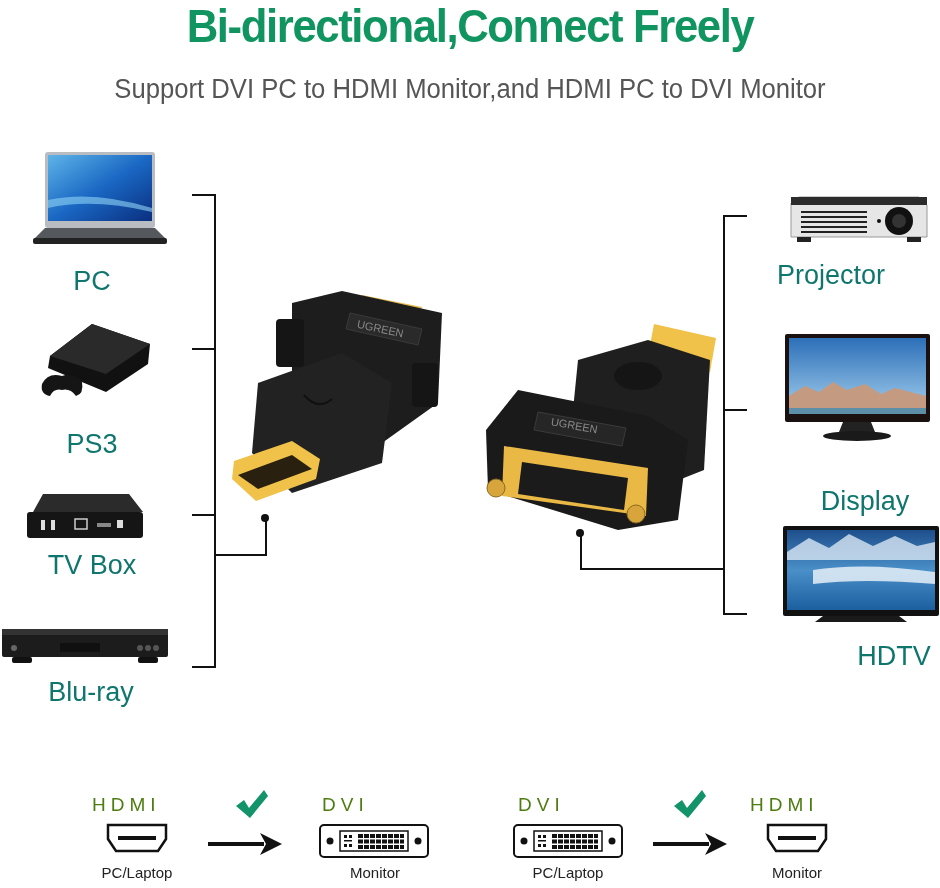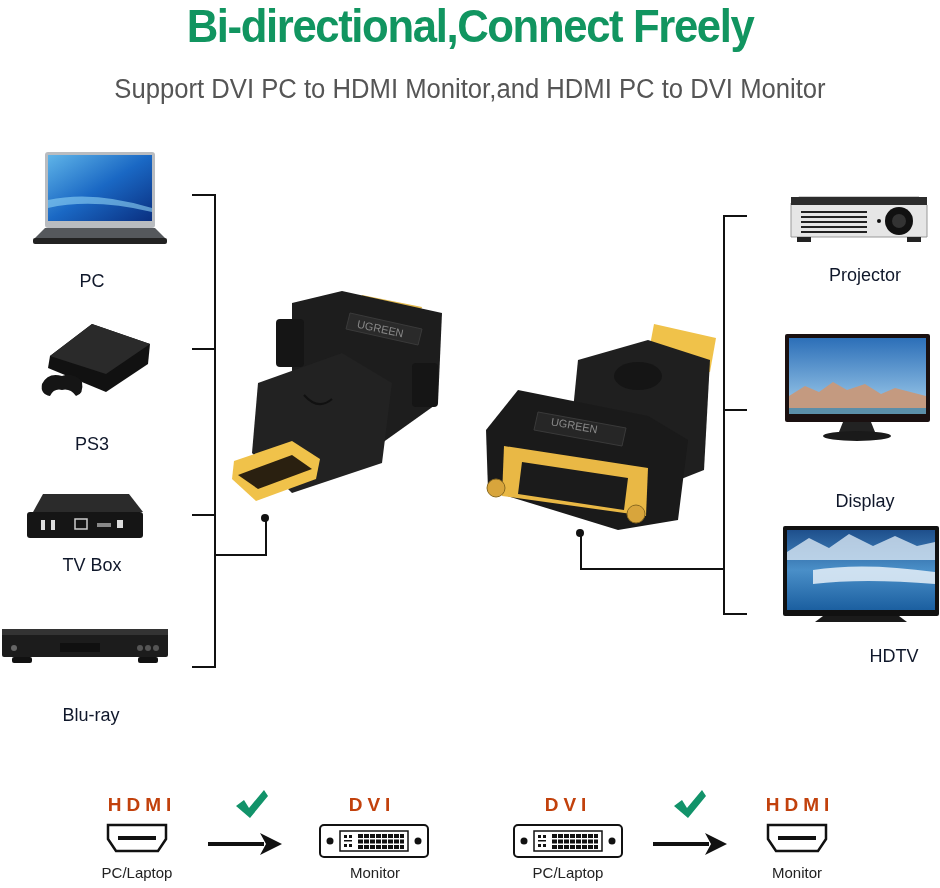--- a/index.html
+++ b/index.html
@@ -1,23 +1,23 @@
 <!DOCTYPE html>
 <html><head>
 <meta charset="utf-8">
 <style>
   html,body{margin:0;padding:0;background:#fff;}
   body{width:940px;height:888px;position:relative;overflow:hidden;font-family:"Liberation Sans",sans-serif;}
   .abs{position:absolute;}
   .title{left:0;top:0;width:940px;text-align:center;font-size:47px;font-weight:bold;color:#119560;letter-spacing:-1.5px;line-height:50px;top:1px;transform:scaleX(0.93);}
   .subtitle{left:0;top:72px;width:940px;text-align:center;font-size:27px;color:#555;line-height:34px;transform:scaleX(0.95);}
-  .dev-label{font-size:18px;color:#0f172a;text-align:center;line-height:32px;}
+  .dev-label{font-size:27px;color:#0f766e;text-align:center;line-height:32px;}
   .line{background:#111;}
   .dot{width:8px;height:8px;border-radius:50%;background:#111;}
-  .conn-title{font-size:19px;font-weight:bold;letter-spacing:5px;color:#c2410c;text-align:center;}
+  .conn-title{font-size:19px;font-weight:normal;letter-spacing:5px;color:#4d7c0f;text-align:left;}
   .conn-sub{font-size:15px;color:#222;text-align:center;}
 </style>
 </head>
 <body>
 
 <div class="abs title">Bi-directional,Connect Freely</div>
 <div class="abs subtitle">Support DVI PC to HDMI Monitor,and HDMI PC to DVI Monitor</div>
 
 <div class="abs" style="left:33px;top:150px;width:134px;height:98px;">
   <svg width="134" height="98" viewBox="0 0 134 98">
@@ -65,21 +65,21 @@
     <rect x="0" y="2" width="166" height="6" fill="#333"></rect>
     <rect x="58" y="16" width="40" height="9" fill="#101010"></rect>
     <circle cx="12" cy="21" r="3" fill="#666"></circle>
     <circle cx="138" cy="21" r="3" fill="#555"></circle>
       <circle cx="146" cy="21" r="3" fill="#555"></circle>
       <circle cx="154" cy="21" r="3" fill="#555"></circle>
     <rect x="10" y="30" width="20" height="6" rx="2" fill="#111"></rect>
       <rect x="136" y="30" width="20" height="6" rx="2" fill="#111"></rect>
   </svg>
 </div>
-<div class="abs dev-label" style="left:26px;top:676px;width:130px;margin-top:23px;">Blu-ray</div>
+<div class="abs dev-label" style="left:26px;top:676px;width:130px;">Blu-ray</div>
 
 <div class="abs line" style="left:214px;top:194px;width:2px;height:474px;"></div>
 <div class="abs line" style="left:192px;top:194px;width:24px;height:2px;"></div>
 <div class="abs line" style="left:192px;top:348px;width:24px;height:2px;"></div>
 <div class="abs line" style="left:192px;top:514px;width:24px;height:2px;"></div>
 <div class="abs line" style="left:192px;top:666px;width:24px;height:2px;"></div>
 <div class="abs line" style="left:214px;top:554px;width:53px;height:2px;"></div>
 <div class="abs line" style="left:265px;top:519px;width:2px;height:37px;"></div>
 <div class="abs dot" style="left:261px;top:514px;"></div>
 
@@ -132,21 +132,21 @@
         <rect x="14" y="31" width="66" height="2"></rect>
         <rect x="14" y="36" width="66" height="2"></rect>
       </g>
     <circle cx="112" cy="26" r="14" fill="#111"></circle>
       <circle cx="112" cy="26" r="7" fill="#333"></circle>
     <circle cx="92" cy="26" r="2" fill="#111"></circle>
     <rect x="10" y="42" width="14" height="5" fill="#222"></rect>
       <rect x="120" y="42" width="14" height="5" fill="#222"></rect>
   </svg>
 </div>
-<div class="abs dev-label" style="left:795px;top:259px;width:140px;">Projector</div>
+<div class="abs dev-label" style="left:761px;top:259px;width:140px;">Projector</div>
 
 <div class="abs" style="left:785px;top:334px;width:145px;height:110px;">
   <svg width="145" height="110" viewBox="0 0 145 110">
     <defs>
       <linearGradient id="sky" x1="0" y1="0" x2="0" y2="1">
           <stop offset="0" stop-color="#2c6fb8"></stop>
           <stop offset="1" stop-color="#a6d1ee"></stop>
         </linearGradient>
     </defs>
     <rect x="0" y="0" width="145" height="88" rx="2" fill="#1a1010"></rect>

